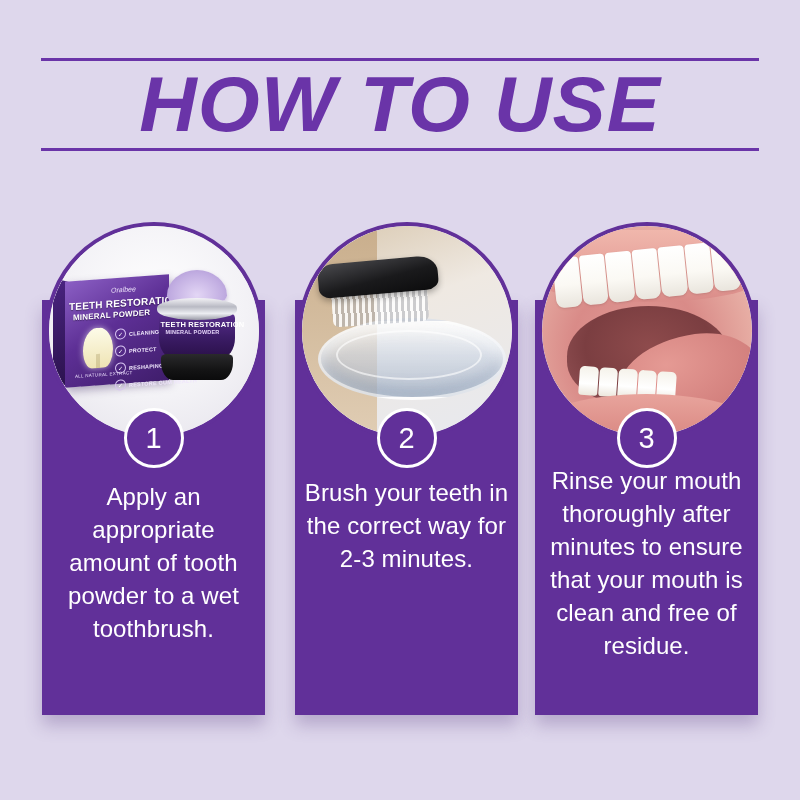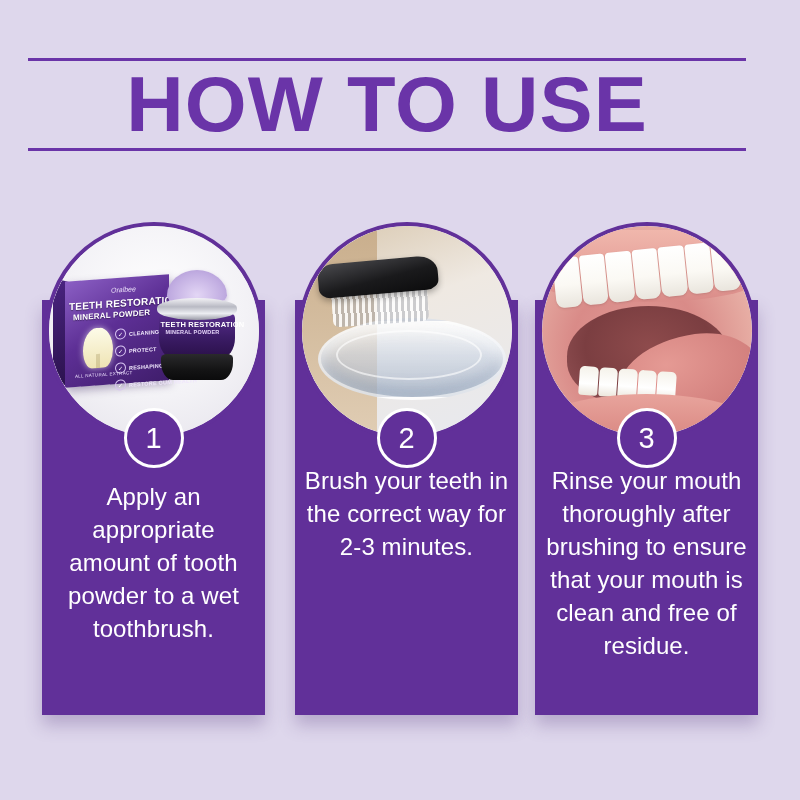--- a/index.html
+++ b/index.html
@@ -11,23 +11,24 @@
     height: 800px;
     background: #ded7ec;
     font-family: "Liberation Sans", sans-serif;
     overflow: hidden;
     position: relative;
   }
 
   
   .header {
     position: absolute;
-    left: 28px;
+    left: 41px;
     top: 58px;
     width: 718px;
+    font-style: italic;
   }
   .rule {
     height: 3px;
     background: #6a34a8;
     width: 100%;
   }
   .page-title {
     text-align: center;
     color: #6a34a8;
     font-family: "Liberation Sans Narrow", "Liberation Sans", sans-serif;
@@ -336,21 +337,21 @@
     left: 8px;
     right: 8px;
     top: 180px;
     color: #ffffff;
     text-align: center;
     font-size: 24px;
     line-height: 33px;
     font-weight: normal;
     letter-spacing: .1px;
   }
-  .card.c2 .card-text { top: 164px; }
+  .card.c2 .card-text { top: 176px; }
   .card.c3 .card-text { top: 164px; }
 </style>
 </head>
 <body>
 
 <div class="header">
   <div class="rule"></div>
   <div class="page-title">HOW TO USE</div>
   <div class="rule"></div>
 </div>
@@ -436,16 +437,16 @@
             <i></i>
             <i></i>
             <i></i>
             <i></i>
             <i></i>
         </div>
         <div class="ph3-lowerlip"></div>
       </div>
     </div>
     <div class="badge">3</div>
-    <div class="card-text">Rinse your mouth thoroughly after brushing to ensure that your mouth is clean and free of residue.</div>
+    <div class="card-text">Rinse your mouth thoroughly after minutes to ensure that your mouth is clean and free of residue.</div>
   </div>
 
 </div>
 
 </body></html>

